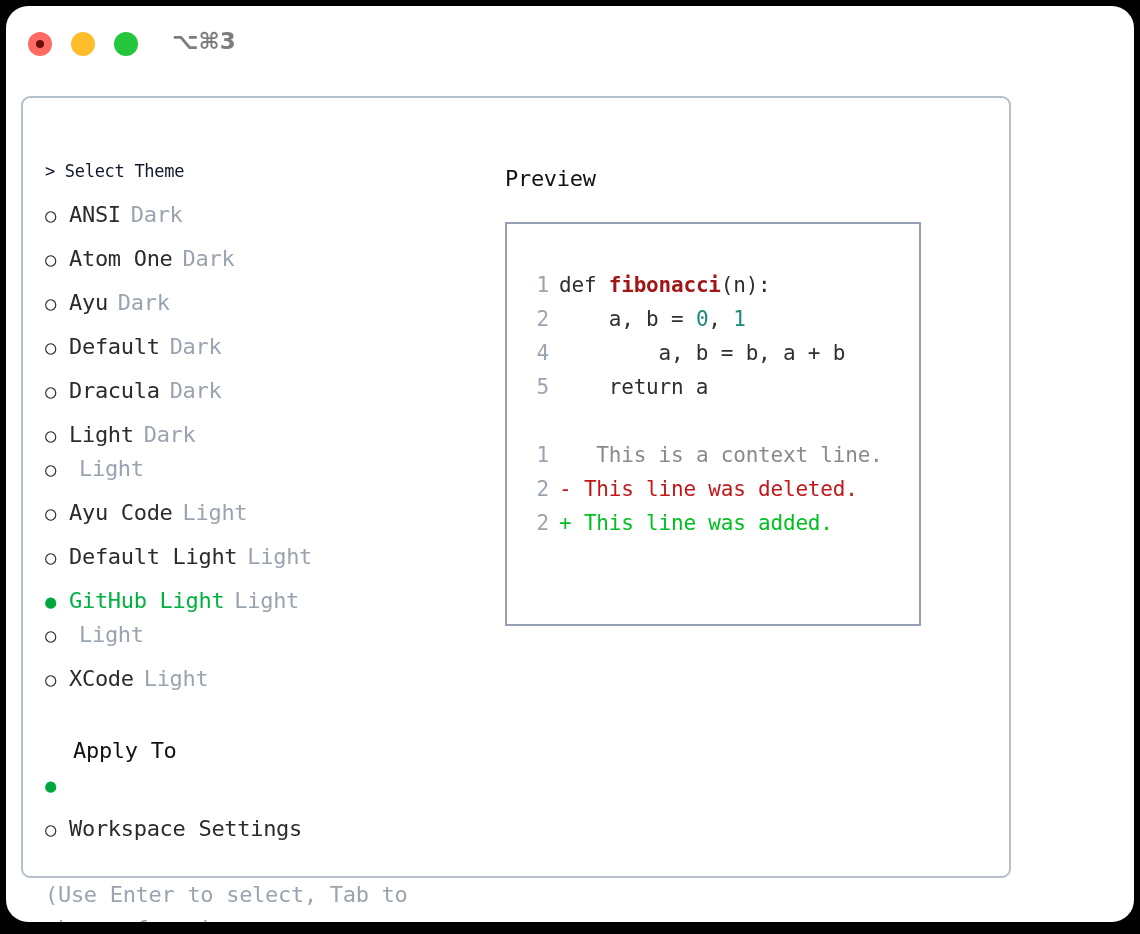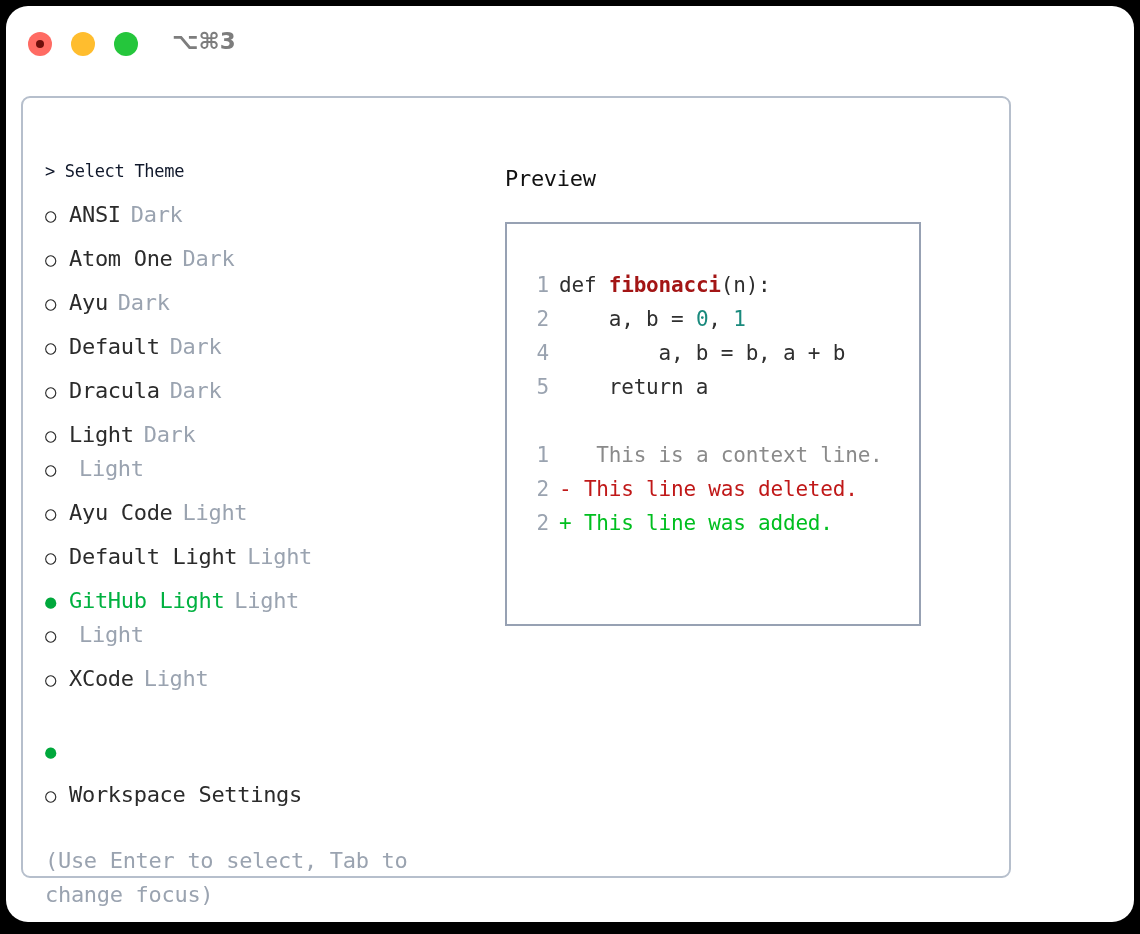--- a/index.html
+++ b/index.html
@@ -233,20 +233,21 @@
             <div class="opt-row"><span class="bullet">○</span><span class="opt-label">Light</span><span class="opt-variant">Dark</span></div>
             <div class="opt-row"><span class="bullet">○</span><span class="opt-variant">Light</span></div>
             <div class="opt-row"><span class="bullet">○</span><span class="opt-label">Ayu Code</span><span class="opt-variant">Light</span></div>
             <div class="opt-row"><span class="bullet">○</span><span class="opt-label">Default Light</span><span class="opt-variant">Light</span></div>
             <div class="opt-row selected"><span class="bullet sel">●</span><span class="opt-label">GitHub Light</span><span class="opt-variant">Light</span></div>
             <div class="opt-row"><span class="bullet">○</span><span class="opt-variant">Light</span></div>
             <div class="opt-row"><span class="bullet">○</span><span class="opt-label">XCode</span><span class="opt-variant">Light</span></div>
           </div>
 
         <div class="apply-block">
+          <div class="apply-title">Apply To</div>
           <div id="apply-items">
               <div class="opt-row selected"><span class="bullet sel">●</span></div>
               <div class="opt-row"><span class="bullet">○</span><span class="opt-label">Workspace Settings</span></div>
             </div>
         </div>
 
         <div class="hint">(Use Enter to select, Tab to change focus)</div>
       </div>
 
       <div class="right-col">

